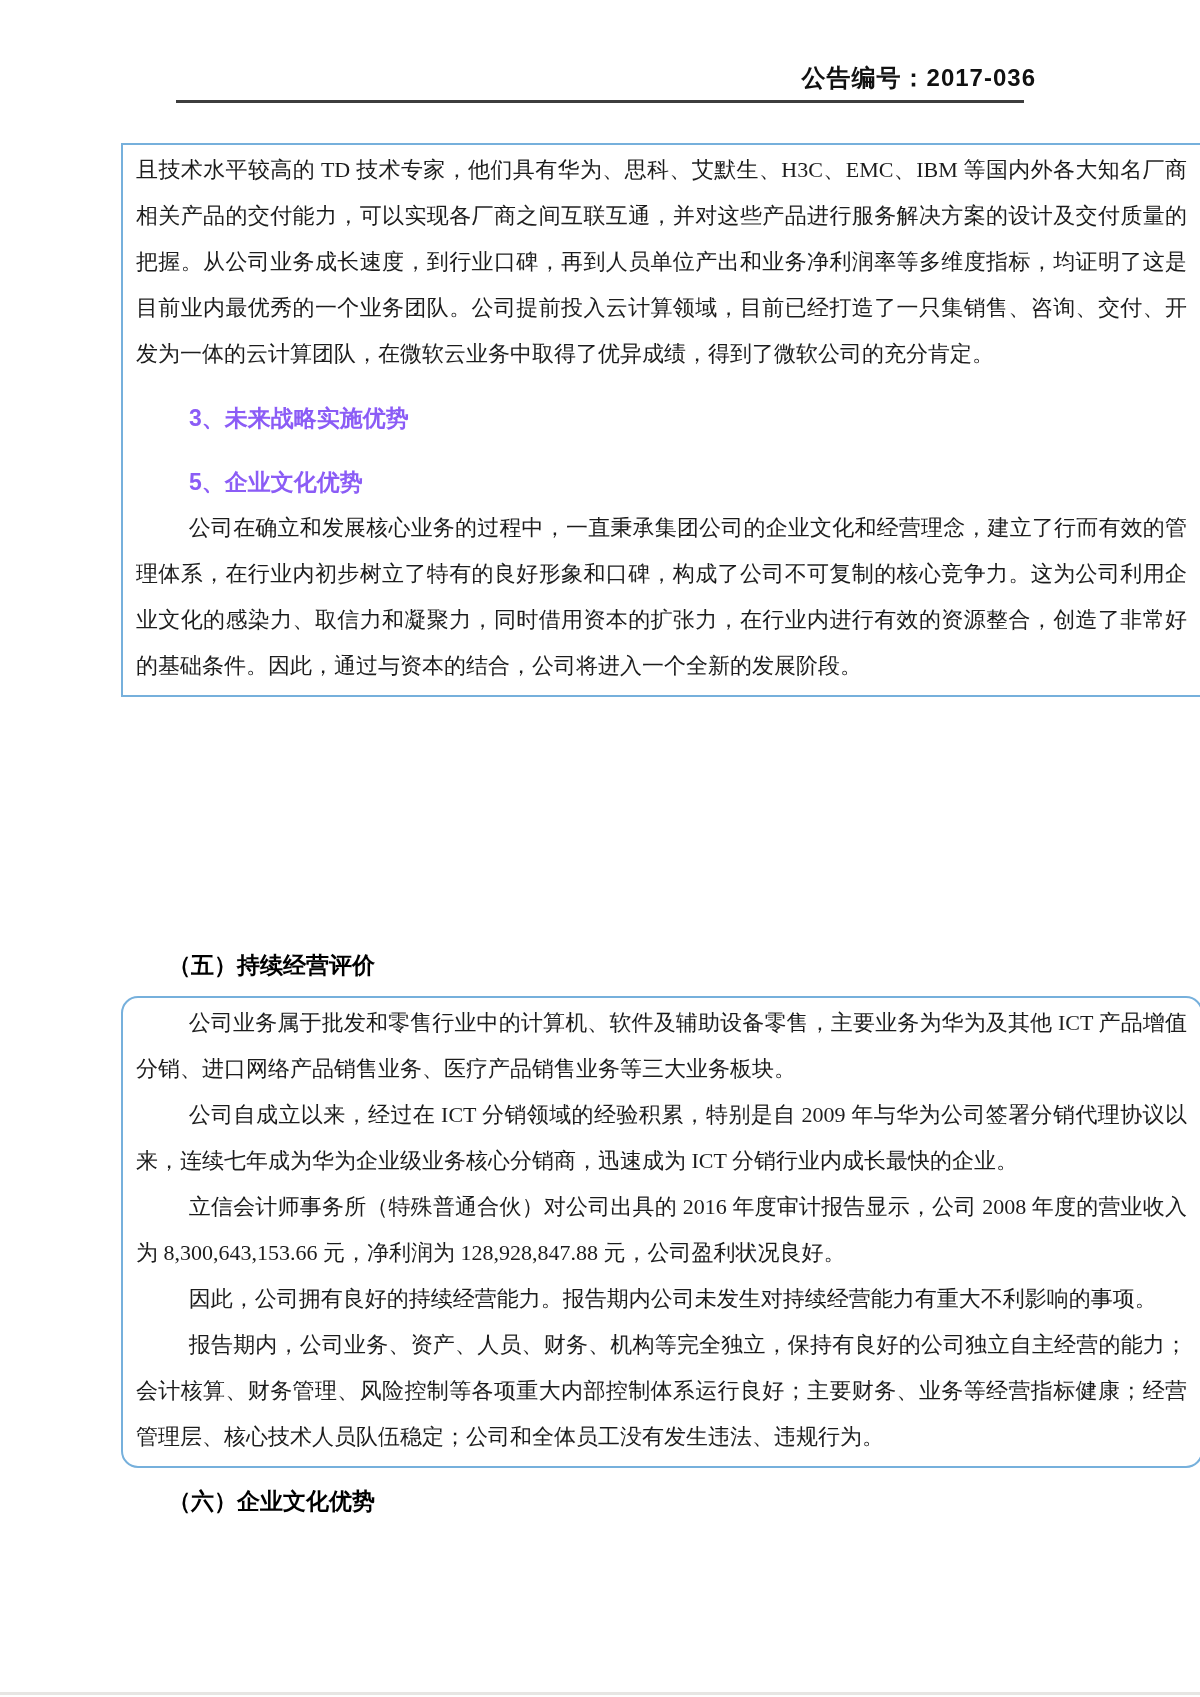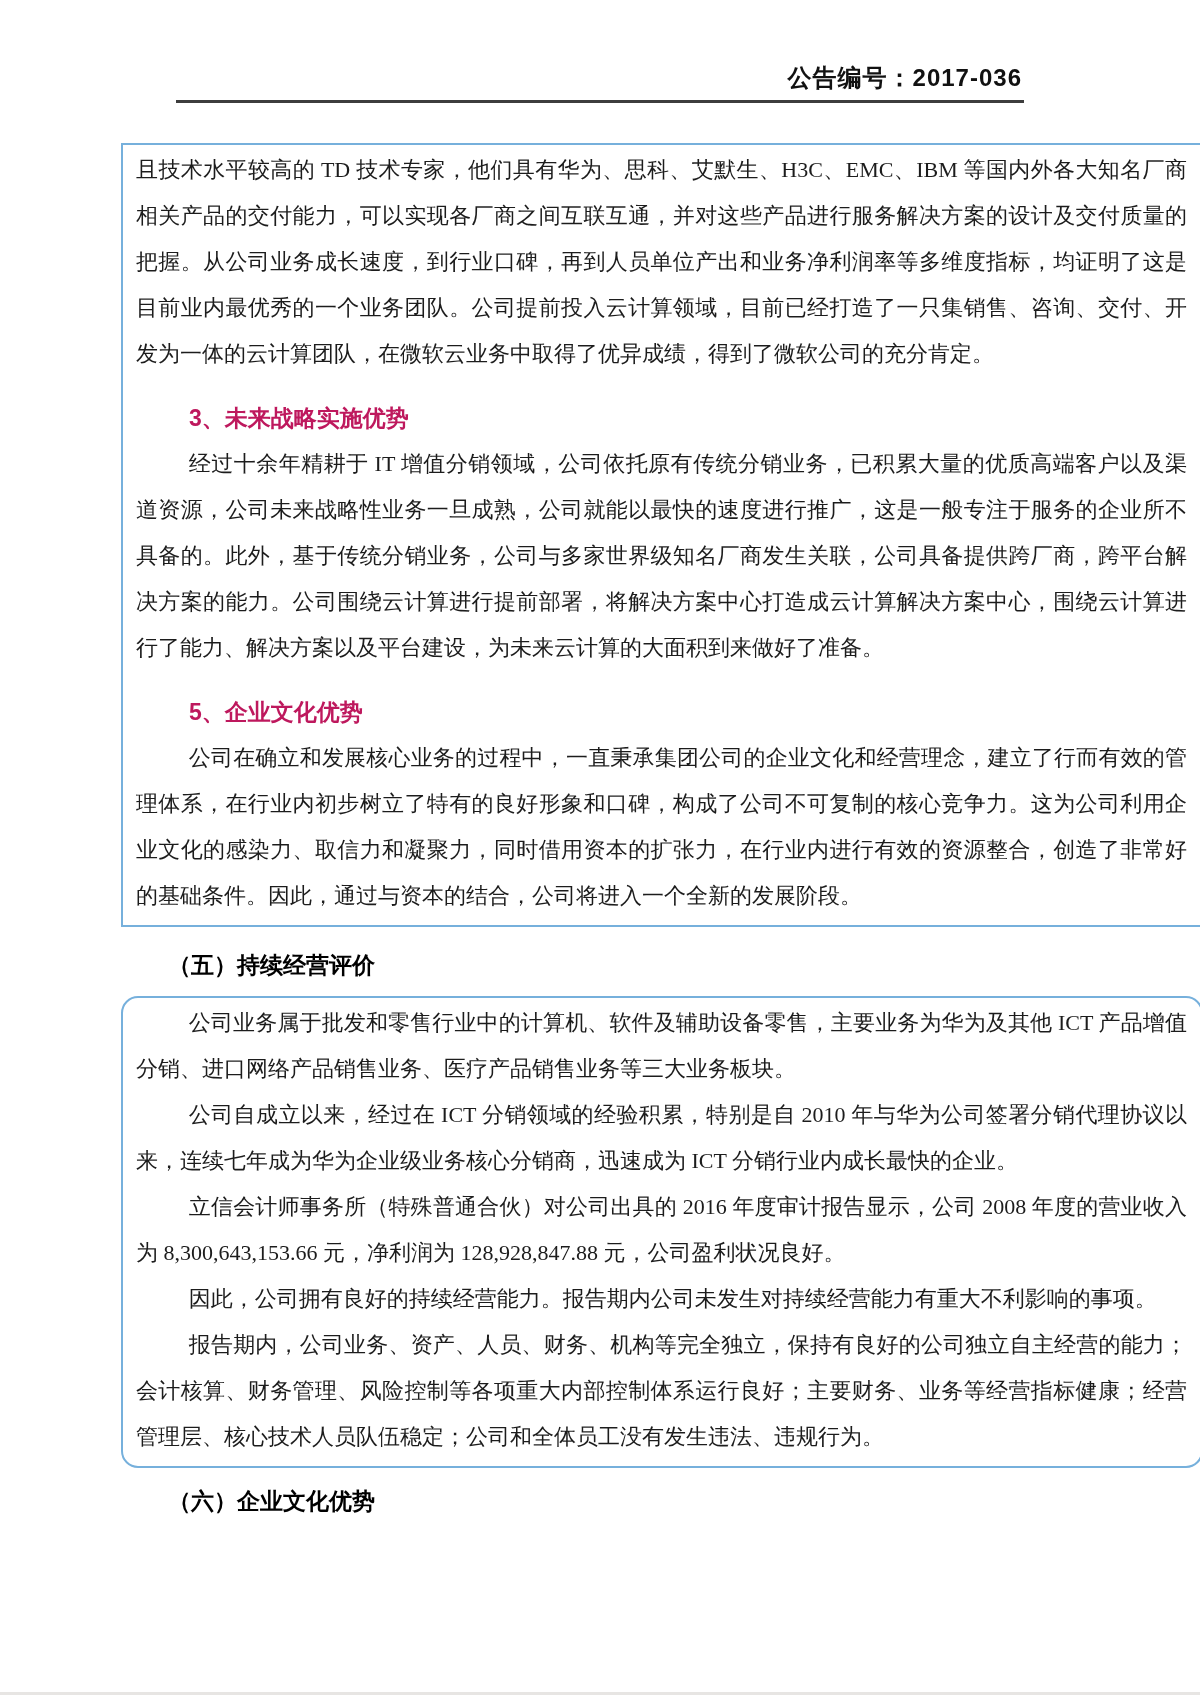--- a/index.html
+++ b/index.html
@@ -22,21 +22,21 @@
     left: 0;
     bottom: 2px;
     width: 100%;
     height: 3px;
     background: #e7e5e3;
   }
   
   .doc-number {
     position: absolute;
     top: 64px;
-    right: 178px;
+    right: 164px;
     font-family: "Liberation Sans", "DejaVu Sans", sans-serif;
     font-weight: bold;
     font-size: 24px;
     line-height: 28px;
     letter-spacing: 1px;
     color: #111111;
     white-space: nowrap;
   }
   .header-rule {
     position: absolute;
@@ -67,21 +67,21 @@
     color: #1c1c1c;
   }
   .para.indent { text-indent: 2.4em; }
   .inbox-heading {
     margin: 18px 0 0 0;
     font-family: "Liberation Sans", "DejaVu Sans", sans-serif;
     font-weight: bold;
     font-size: 23px;
     line-height: 46px;
     text-indent: 2.3em;
-    color: #be185d;
+    color: #8b5cf6;
   }
   .section-heading {
     position: absolute;
     left: 168px;
     margin: 0;
     font-family: "Liberation Sans", "DejaVu Sans", sans-serif;
     font-weight: bold;
     font-size: 23px;
     line-height: 34px;
     color: #000000;
@@ -95,30 +95,29 @@
 
 <div class="page">
 
   <div class="doc-number">公告编号：2017-036</div>
 
   <div class="header-rule"></div>
 
   <section class="bordered-box box-1">
     <p class="para">且技术水平较高的 TD 技术专家，他们具有华为、思科、艾默生、H3C、EMC、IBM 等国内外各大知名厂商相关产品的交付能力，可以实现各厂商之间互联互通，并对这些产品进行服务解决方案的设计及交付质量的把握。从公司业务成长速度，到行业口碑，再到人员单位产出和业务净利润率等多维度指标，均证明了这是目前业内最优秀的一个业务团队。公司提前投入云计算领域，目前已经打造了一只集销售、咨询、交付、开发为一体的云计算团队，在微软云业务中取得了优异成绩，得到了微软公司的充分肯定。</p>
     <h3 class="inbox-heading">3、未来战略实施优势</h3>
-    <p class="para indent">经过十余年精耕于 IT 增值分销领域，公司依托原有传统分销业务，已积累大量的优质高端客户以及渠道资源，公司未来战略性业务一旦成熟，公司就能以最快的速度进行推广，这是一般专注于服务的企业所不具备的。此外，基于传统分销业务，公司与多家世界级知名厂商发生关联，公司具备提供跨厂商，跨平台解决方案的能力。公司围绕云计算进行提前部署，将解决方案中心打造成云计算解决方案中心，围绕云计算进行了能力、解决方案以及平台建设，为未来云计算的大面积到来做好了准备。</p>
     <h3 class="inbox-heading">5、企业文化优势</h3>
     <p class="para indent">公司在确立和发展核心业务的过程中，一直秉承集团公司的企业文化和经营理念，建立了行而有效的管理体系，在行业内初步树立了特有的良好形象和口碑，构成了公司不可复制的核心竞争力。这为公司利用企业文化的感染力、取信力和凝聚力，同时借用资本的扩张力，在行业内进行有效的资源整合，创造了非常好的基础条件。因此，通过与资本的结合，公司将进入一个全新的发展阶段。</p>
   </section>
 
   <h2 class="section-heading s5">（五）持续经营评价</h2>
 
   <section class="bordered-box box-2">
     <p class="para indent">公司业务属于批发和零售行业中的计算机、软件及辅助设备零售，主要业务为华为及其他 ICT 产品增值分销、进口网络产品销售业务、医疗产品销售业务等三大业务板块。</p>
-    <p class="para indent">公司自成立以来，经过在 ICT 分销领域的经验积累，特别是自 2010 年与华为公司签署分销代理协议以来，连续七年成为华为企业级业务核心分销商，迅速成为 ICT 分销行业内成长最快的企业。</p>
+    <p class="para indent">公司自成立以来，经过在 ICT 分销领域的经验积累，特别是自 2009 年与华为公司签署分销代理协议以来，连续七年成为华为企业级业务核心分销商，迅速成为 ICT 分销行业内成长最快的企业。</p>
     <p class="para indent">立信会计师事务所（特殊普通合伙）对公司出具的 2016 年度审计报告显示，公司 2008 年度的营业收入为 8,300,643,153.66 元，净利润为 128,928,847.88 元，公司盈利状况良好。</p>
     <p class="para indent">因此，公司拥有良好的持续经营能力。报告期内公司未发生对持续经营能力有重大不利影响的事项。</p>
     <p class="para indent">报告期内，公司业务、资产、人员、财务、机构等完全独立，保持有良好的公司独立自主经营的能力；会计核算、财务管理、风险控制等各项重大内部控制体系运行良好；主要财务、业务等经营指标健康；经营管理层、核心技术人员队伍稳定；公司和全体员工没有发生违法、违规行为。</p>
   </section>
 
   <h2 class="section-heading s6">（六）企业文化优势</h2>
 
   <div class="page-bottom-edge"></div>
 
 </div>

